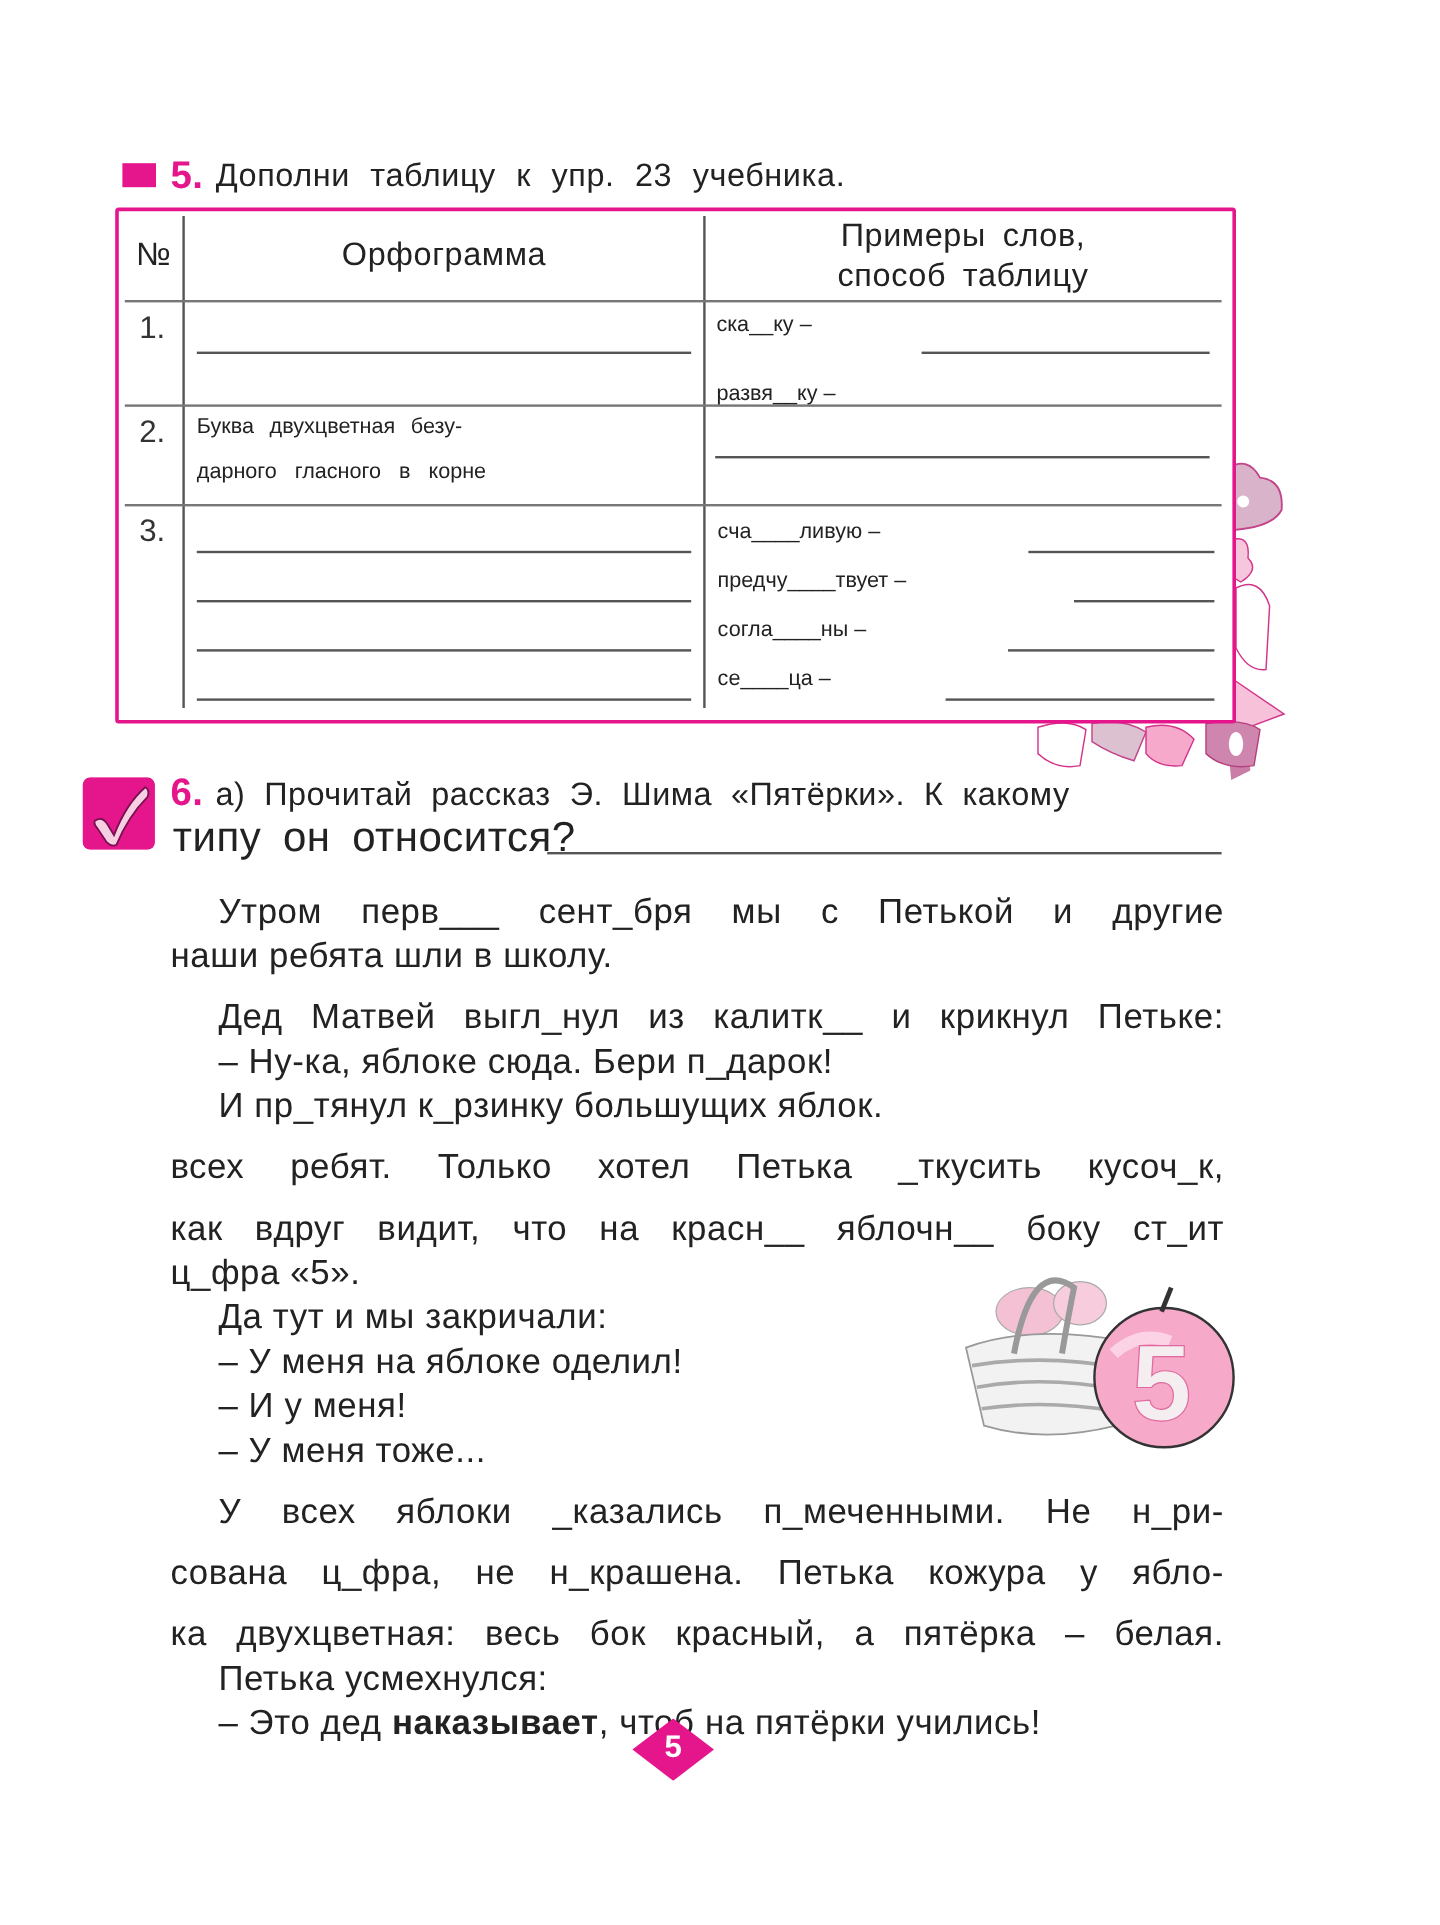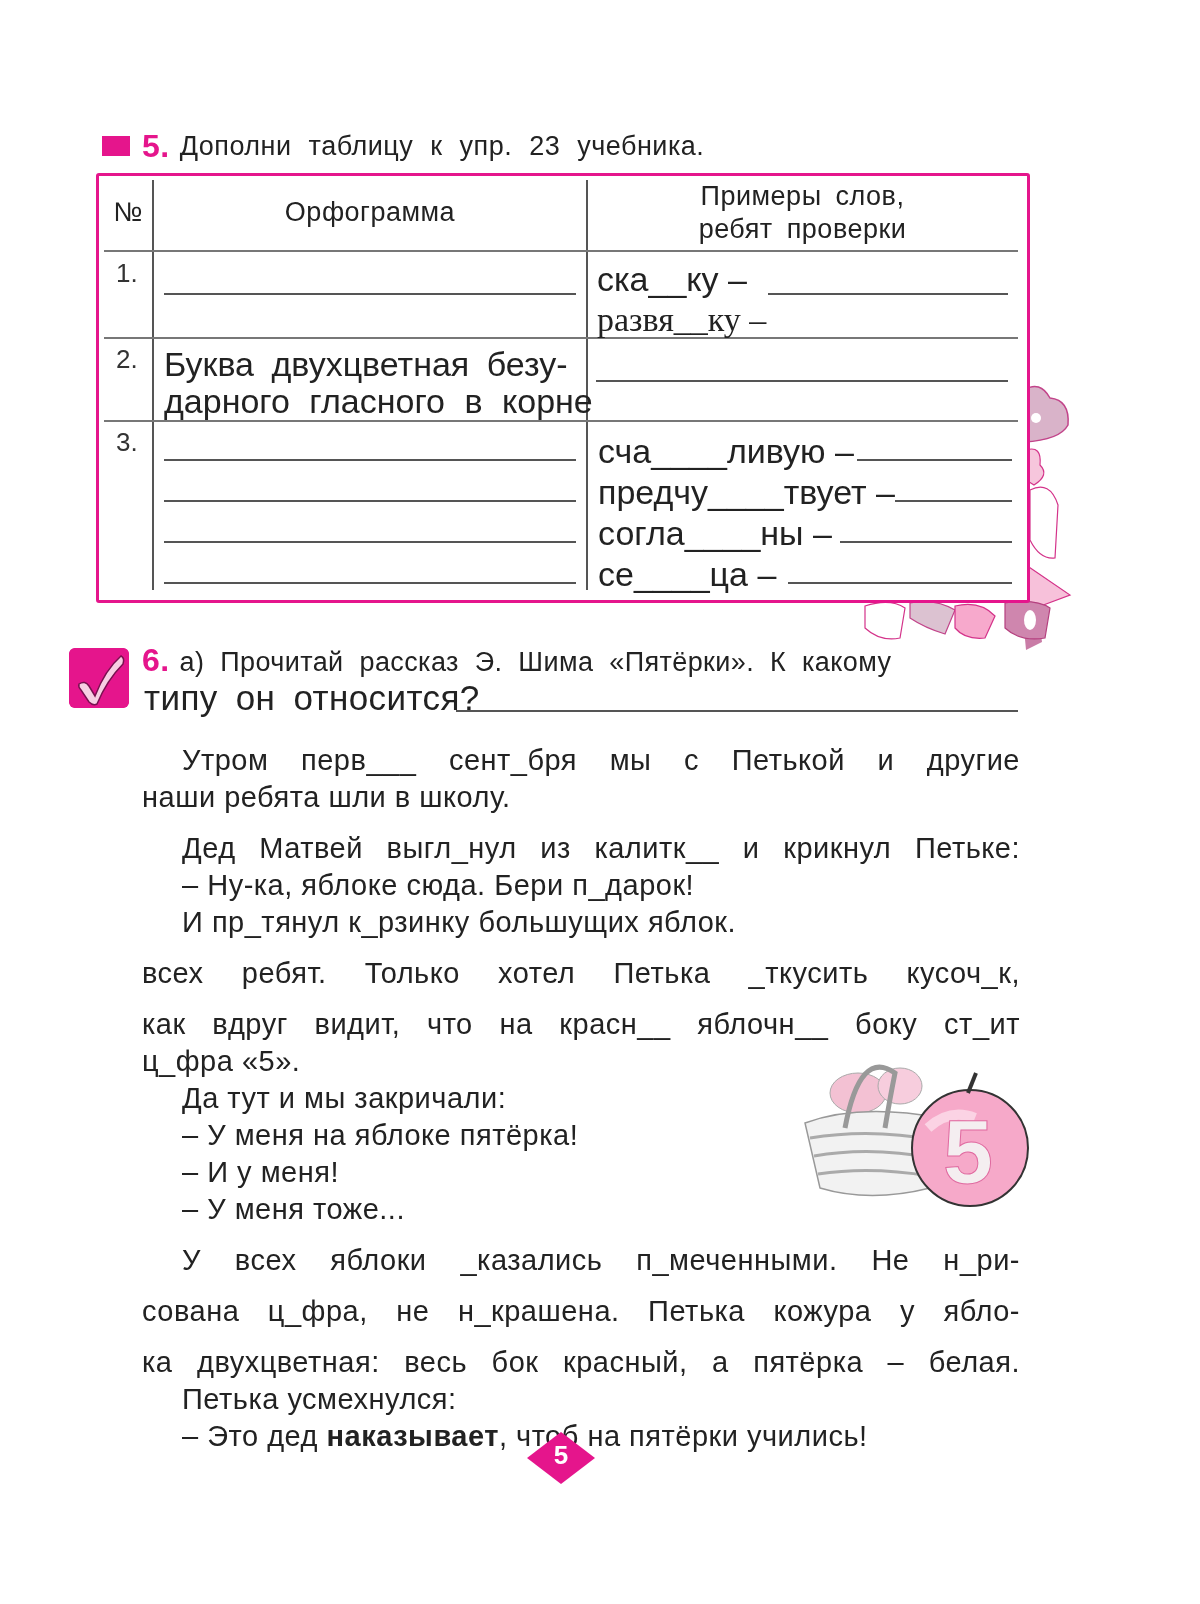--- a/index.html
+++ b/index.html
@@ -16,21 +16,21 @@
   .ex-num { color: #e5158c; font-weight: bold; font-size: 32px; margin-right: 10px; }
   .head-text { word-spacing: 9px; }
 
   
   .tframe {
     left: 96px; top: 173px; width: 928px; height: 424px;
     border: 3px solid #e5158c; border-radius: 3px; background: #fff;
   }
   .vline { background: #555; width: 1.5px; }
   .hline { background: #777; height: 1.5px; }
-  .cell-text { font-size: 34px; color: #222; white-space: nowrap; }
+  .cell-text { font-size: 18px; color: #222; white-space: nowrap; }
   .th { font-size: 27px; text-align: center; color: #222; line-height: 33px; letter-spacing: 0.5px; word-spacing: 6px; }
   .wline { height: 1.5px; background: #555; }
   .num { font-size: 26px; color: #333; }
 
   
   .deco { left: 1020px; top: 380px; width: 75px; height: 280px; }
   .deco2 { left: 855px; top: 598px; width: 200px; height: 45px; }
 
   
   .check-icon { left: 69px; top: 648px; width: 60px; height: 60px; background: #e5158c; border-radius: 6px; }
@@ -80,27 +80,27 @@
 <div class="abs vline" style="left:152px; top:180px; height:410px;"></div>
 <div class="abs vline" style="left:586px; top:180px; height:410px;"></div>
 
 <div class="abs hline" style="left:104px; top:250px; width:914px;"></div>
 <div class="abs hline" style="left:104px; top:337px; width:914px;"></div>
 <div class="abs hline" style="left:104px; top:420px; width:914px;"></div>
 
 <div class="abs th" style="left:108px; top:196px; width:40px;">№</div>
 <div class="abs th" style="left:156px; top:196px; width:428px;">Орфограмма</div>
 <div class="abs th" style="left:590px; top:180px; width:425px;">Примеры слов,</div>
-<div class="abs th" style="left:590px; top:213px; width:425px;">ребят проверки</div>
+<div class="abs th" style="left:590px; top:213px; width:425px;">способ таблицу</div>
 
 <div class="abs num" style="left:116px; top:258px;">1.</div>
 <div class="abs wline" style="left:164px; top:293px; width:412px;"></div>
 <div class="abs cell-text" style="left:597px; top:260px;">ска__ку –</div>
 <div class="abs wline" style="left:768px; top:293px; width:240px;"></div>
-<div class="abs cell-text" style="left:597px; top:301px;font-family:Liberation Serif, serif;">развя__ку –</div>
+<div class="abs cell-text" style="left:597px; top:317px;">развя__ку –</div>
 
 <div class="abs num" style="left:116px; top:344px;">2.</div>
 <div class="abs cell-text" style="left:164px; top:345px; width:414px; word-spacing:8px;">Буква двухцветная безу-</div>
 <div class="abs cell-text" style="left:164px; top:382px; width:414px; word-spacing:10px;">дарного гласного в корне</div>
 <div class="abs wline" style="left:596px; top:380px; width:412px;"></div>
 
 <div class="abs num" style="left:116px; top:427px;">3.</div>
 <div class="abs wline" style="left:164px; top:459px; width:412px;"></div>
 <div class="abs wline" style="left:164px; top:500px; width:412px;"></div>
 <div class="abs wline" style="left:164px; top:541px; width:412px;"></div>
@@ -129,21 +129,21 @@
 <div class="abs story">
   <p class="ind just">Утром перв___ сент_бря мы с Петькой и другие</p>
   <p>наши ребята шли в школу.</p>
   <p class="ind just">Дед Матвей выгл_нул из калитк__ и крикнул Петьке:</p>
   <p class="dlg">– Ну-ка, яблоке сюда. Бери п_дарок!</p>
   <p class="ind">И пр_тянул к_рзинку большущих яблок.</p>
   <p class="just">всех ребят. Только хотел Петька _ткусить кусоч_к,</p>
   <p class="just">как вдруг видит, что на красн__ яблочн__ боку ст_ит</p>
   <p>ц_фра «5».</p>
   <p class="ind">Да тут и мы закричали:</p>
-  <p class="dlg">– У меня на яблоке пятёрка!</p>
+  <p class="dlg">– У меня на яблоке оделил!</p>
   <p class="dlg">– И у меня!</p>
   <p class="dlg">– У меня тоже...</p>
   <p class="ind just">У всех яблоки _казались п_меченными. Не н_ри-</p>
   <p class="just">сована ц_фра, не н_крашена. Петька кожура у ябло-</p>
   <p class="just">ка двухцветная: весь бок красный, а пятёрка – белая.</p>
   <p class="ind">Петька усмехнулся:</p>
   <p class="dlg"><span>– Это дед </span><span class="bold">наказывает</span><span>, чтоб на пятёрки учились!</span></p>
 </div>
 
 <svg class="abs apple-pic" viewBox="0 0 230 160">

